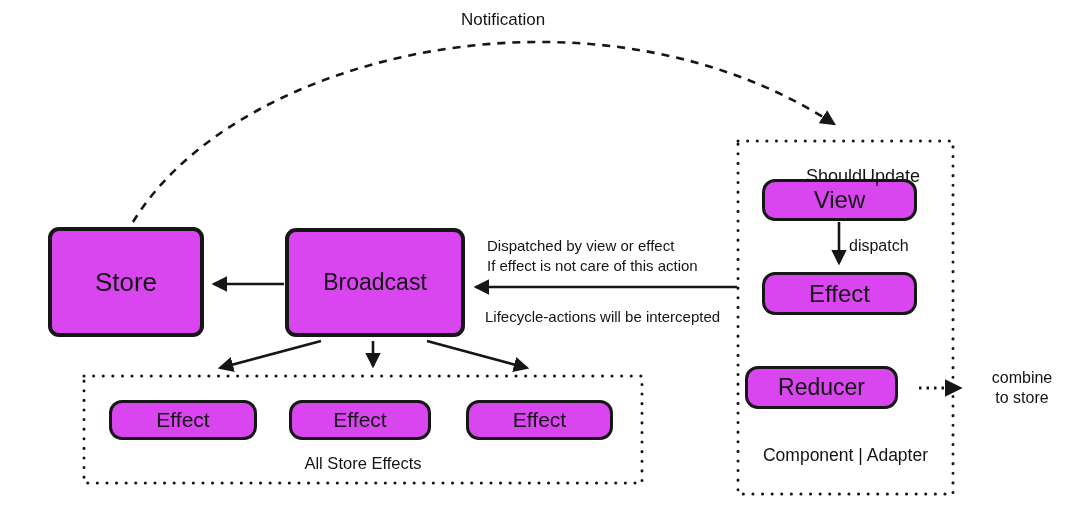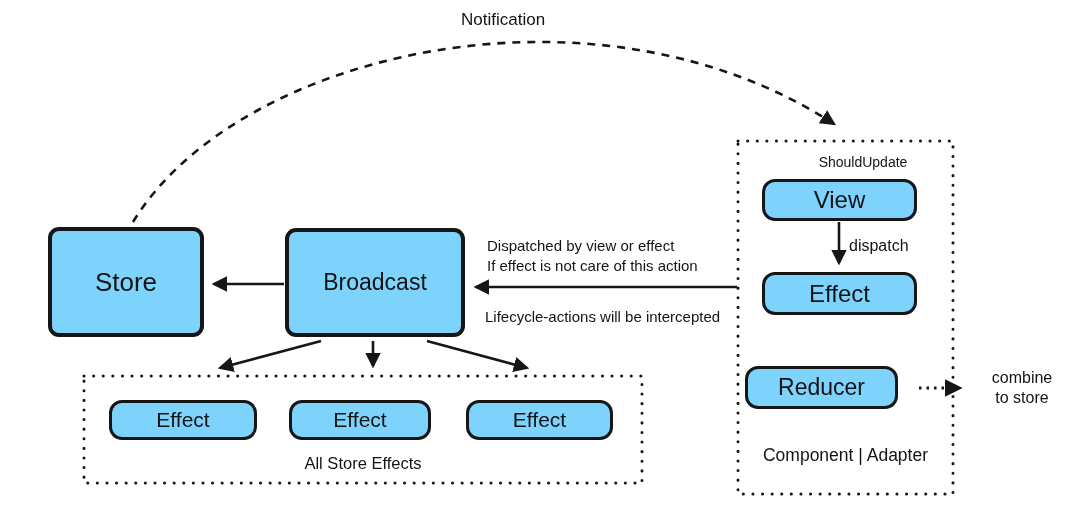--- a/index.html
+++ b/index.html
@@ -22,21 +22,21 @@
     position: absolute;
     left: 0; top: 0;
     width: 1066px; height: 513px;
     z-index: 1;
   }
   .node {
     position: absolute;
     box-sizing: border-box;
     border: 4px solid #161616;
     border-radius: 11px;
-    background: #7dd3fc;
+    background: #d946ef;
     display: flex;
     align-items: center;
     justify-content: center;
     z-index: 2;
   }
   .pill {
     border-width: 3.5px;
     border-radius: 13px;
   }
   .lbl {
@@ -85,21 +85,21 @@
   <div class="node" style="left:40px; top:227px; width:156px; height:110px; font-size:26px;">
     <span>Store</span>
   </div>
 
   <div class="lbl" style="left:479px; top:236px; font-size:15px; line-height:20px;">
     <div>Dispatched by view or effect</div>
     <div>If effect is not care of this action</div>
   </div>
   <div class="lbl" style="left:477px; top:308px; font-size:15px;">Lifecycle-actions will be intercepted</div>
 
-  <div class="lbl center" style="left:790px; top:154px; width:130px; font-size:14px;">ShouldUpdate</div>
+  <div class="lbl center" style="left:790px; top:166px; width:130px; font-size:18px;">ShouldUpdate</div>
 
   <div class="node pill" style="left:754px; top:179px; width:155px; height:42px; font-size:24px;">
     <span>View</span>
   </div>
 
   <div class="lbl" style="left:841px; top:237px; font-size:16px;">dispatch</div>
 
   <div class="node pill" style="left:754px; top:272px; width:155px; height:43px; font-size:24px;">
     <span>Effect</span>
   </div>

